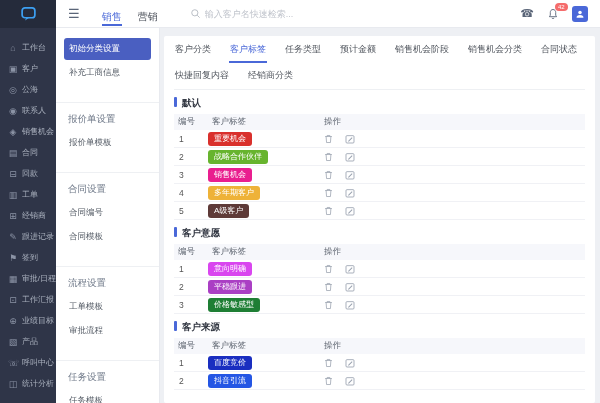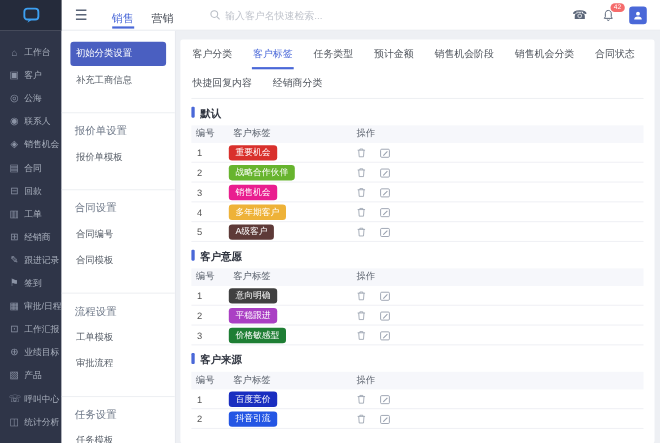--- a/index.html
+++ b/index.html
@@ -359,21 +359,21 @@
               <div class="thead">
                 <span>编号</span>
                 <span>客户标签</span>
                 <span>操作</span>
               </div>
               <div>
 
               <div class="trow">
                     <span class="td-num">1</span>
                     <span class="td-tag">
-                      <span class="badge" style="background: #404040;">意向明确</span>
+                      <span class="badge" style="background: #d946ef;">意向明确</span>
                     </span>
                     <span class="td-ops">
                       <span class="op-ico">
                         <svg width="9" height="10" viewBox="0 0 12 13">
                           <path d="M1.5 3.2 H10.5 M4.2 3.2 V1.8 H7.8 V3.2 M2.8 3.2 L3.4 11.2 H8.6 L9.2 3.2" fill="none" stroke="#98a0ae" stroke-width="1"></path>
                         </svg>
                       </span>
                       <span class="op-ico">
                         <svg width="10" height="10" viewBox="0 0 12 12">
                           <rect x="1.2" y="2" width="9.6" height="8.8" rx="1.2" fill="none" stroke="#98a0ae" stroke-width="1"></rect>

